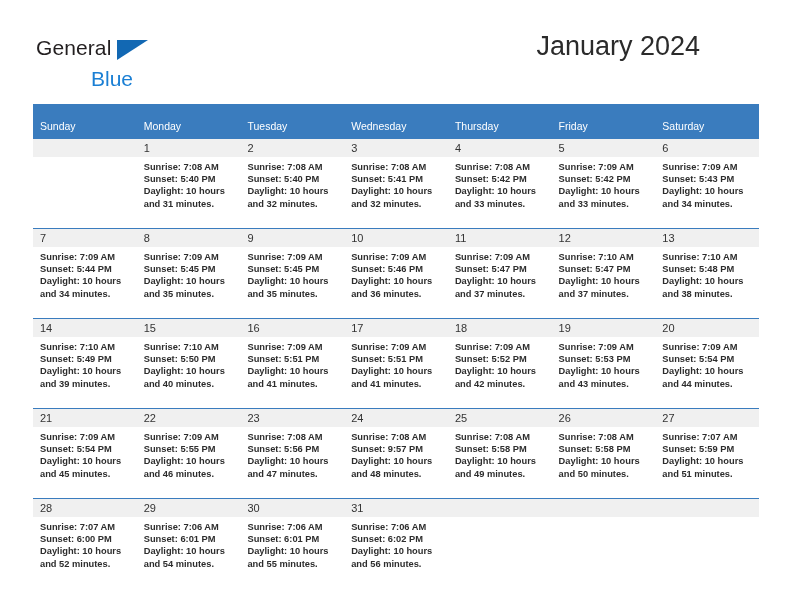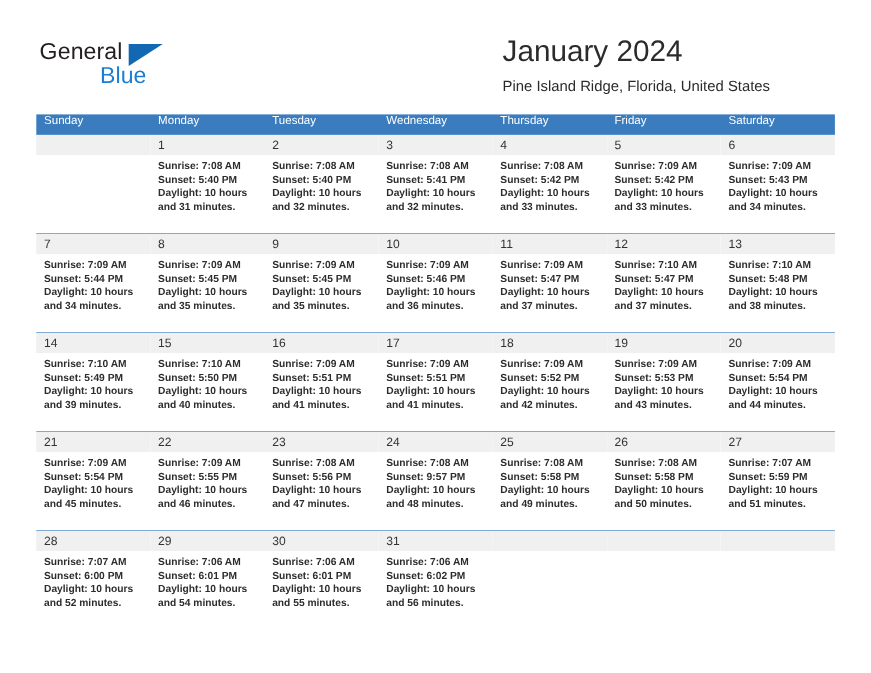--- a/index.html
+++ b/index.html
@@ -50,21 +50,21 @@
     left: 81px;
     top: 4px;
     width: 0;
     height: 0;
     border-left: 31px solid #1268b3;
     border-bottom: 20px solid transparent;
   }
   .logo-blue {
     position: absolute;
     left: 55px;
-    top: 21px;
+    top: 31px;
     font-size: 21px;
     color: #1a7fd4;
     line-height: 24px;
   }
 
   .title-block {
     position: absolute;
     right: 36px;
     top: 30px;
     text-align: left;
@@ -91,21 +91,21 @@
     width: 726px;
   }
   .dow-row {
     display: flex;
     width: 100%;
     background: #3a7cbe;
   }
   .dow-cell {
     flex: 1 1 0;
     box-sizing: border-box;
-    padding: 0 0 5px 7px;
+    padding: 16px 0 5px 7px;
     font-size: 10.5px;
     color: #ffffff;
     line-height: 13px;
     white-space: nowrap;
   }
 
   .week-row {
     display: flex;
     width: 100%;
     border-top: 1.4px solid #3a7cbe;
@@ -147,21 +147,20 @@
 
   <div class="header">
     <div class="logo">
       <span class="logo-general">General</span>
       <span class="logo-triangle"></span>
       <span class="logo-blue">Blue</span>
     </div>
 
     <div class="title-block">
       <div class="cal-title">January 2024</div>
-      <div class="cal-subtitle">Pine Island Ridge, Florida, United States</div>
     </div>
   </div>
 
   <div class="calendar">
     <div class="dow-row">
       <div class="dow-cell">Sunday</div>
       <div class="dow-cell">Monday</div>
       <div class="dow-cell">Tuesday</div>
       <div class="dow-cell">Wednesday</div>
       <div class="dow-cell">Thursday</div>

